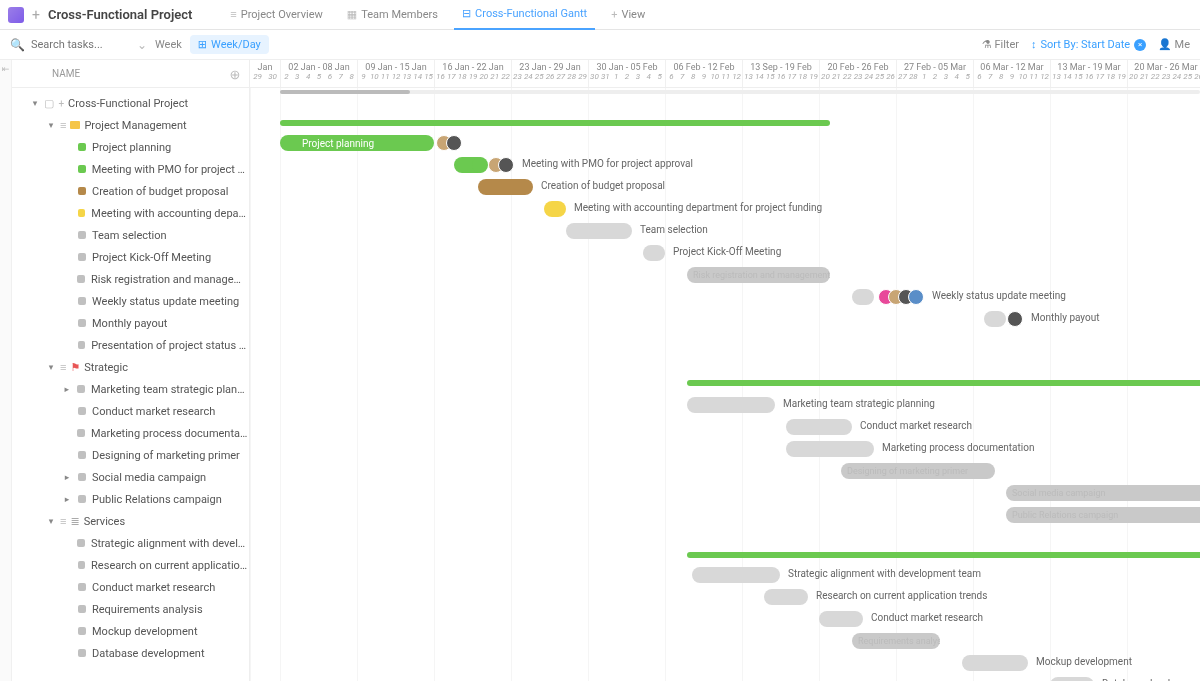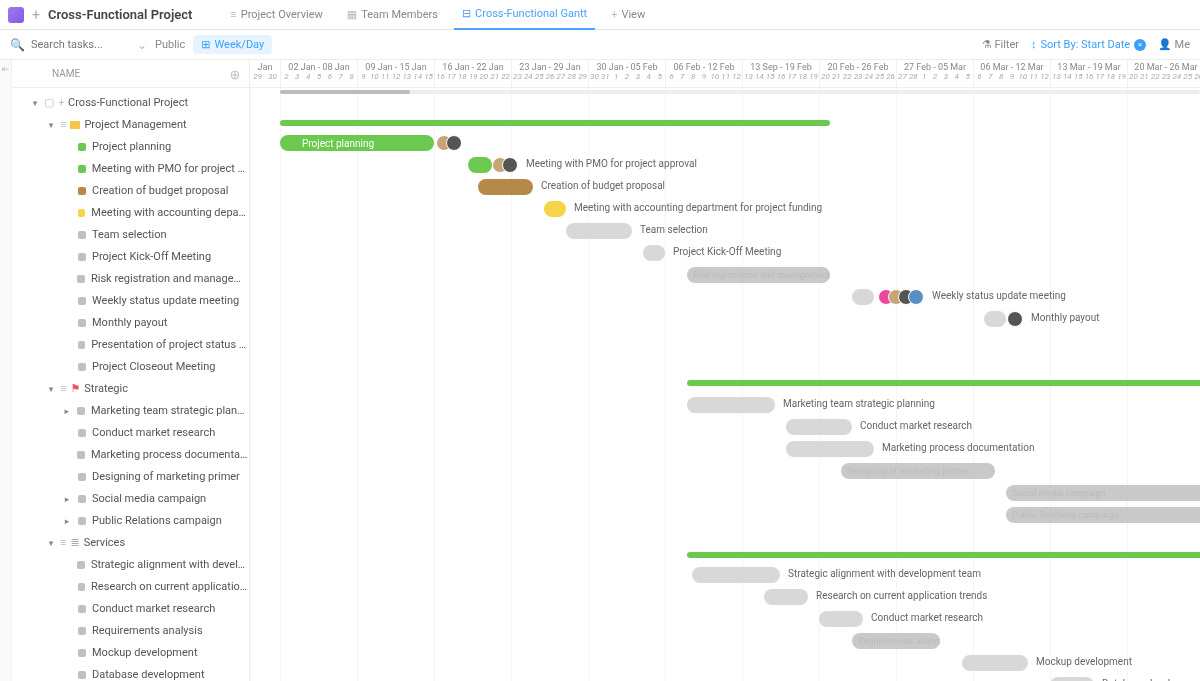--- a/index.html
+++ b/index.html
@@ -109,21 +109,21 @@
     <span>View</span>
   </div>
 </div>
 
 <div class="controls-bar">
   <div class="search-box">
     <span>🔍</span>
     <input placeholder="Search tasks..." style="">
     <span class="chev">⌄</span>
   </div>
-  <span class="today-link">Public</span>
+  <span class="today-link">Week</span>
   <span class="wd-pill">
     <span>⊞</span>
     <span>Week/Day</span>
   </span>
   <div class="spacer"></div>
   <div class="right-controls">
     <span>
       <span>⚗</span>
       <span>Filter</span>
     </span>
@@ -205,25 +205,20 @@
         <div class="st-row" style="padding-left: 50px;">
           <span class="placeholder"></span>
           <span class="sq sq-gray" style="margin:0 6px"></span>
           <span style="overflow:hidden;text-overflow:ellipsis">Monthly payout</span>
         </div>
         <div class="st-row" style="padding-left: 50px;">
           <span class="placeholder"></span>
           <span class="sq sq-gray" style="margin:0 6px"></span>
           <span style="overflow:hidden;text-overflow:ellipsis">Presentation of project status re...</span>
         </div>
-        <div class="st-row" style="padding-left: 50px;">
-          <span class="placeholder"></span>
-          <span class="sq sq-gray" style="margin:0 6px"></span>
-          <span style="overflow:hidden;text-overflow:ellipsis">Project Closeout Meeting</span>
-        </div>
         <div class="st-row" style="padding-left: 34px;">
           <span class="chev-exp">▾</span>
           <span class="list-icon" style="margin:0 4px">≡</span>
           <span style="color:#e85656;margin-right:4px">⚑</span>
           <span style="overflow:hidden;text-overflow:ellipsis">Strategic</span>
         </div>
         <div class="st-row" style="padding-left: 50px;">
           <span class="chev-right">▸</span>
           <span class="sq sq-gray" style="margin:0 6px"></span>
           <span style="overflow:hidden;text-overflow:ellipsis">Marketing team strategic planning</span>
@@ -474,21 +469,21 @@
           <div class="bar-row" style="top: 44px;">
             <div class="task-bar bar-green" style="left:30px;width:154px">
               <span class="task-label-in">Project planning</span>
               <div class="avatar-stack" style="right:-28px">
                 <div class="avatar av-tan"></div>
                 <div class="avatar av-dark"></div>
               </div>
             </div>
           </div>
           <div class="bar-row" style="top: 66px;">
-            <div class="task-bar bar-green" style="left:218px;width:22px">
+            <div class="task-bar bar-green" style="left:204px;width:32px">
               <span class="circle-end" style="background:#6bc950"></span>
               <div class="avatar-stack" style="right:-28px">
                 <div class="avatar av-tan"></div>
                 <div class="avatar av-dark"></div>
               </div>
               <span class="task-label" style="margin-left:36px">Meeting with PMO for project approval</span>
             </div>
           </div>
           <div class="bar-row" style="top: 88px;">
             <div class="task-bar bar-brown" style="left:228px;width:55px">

